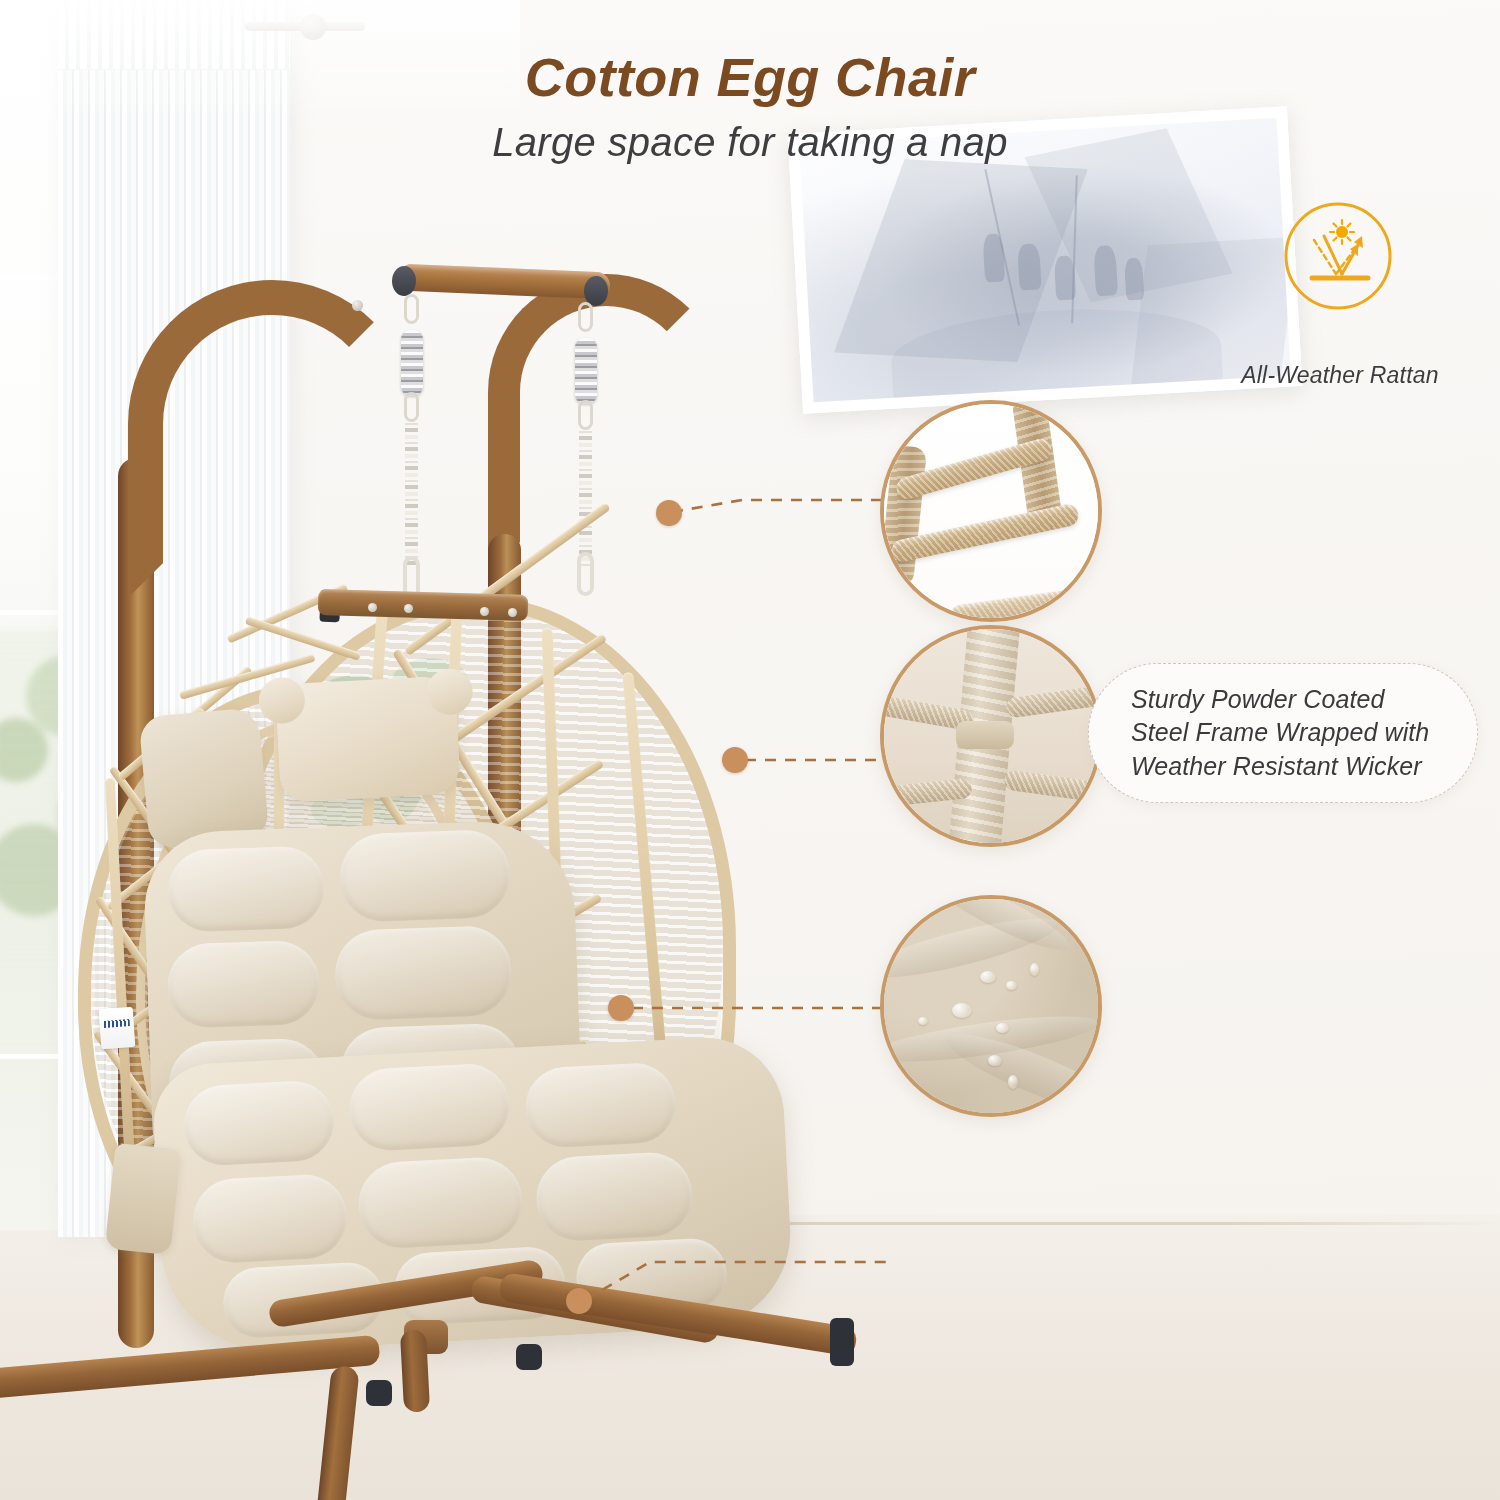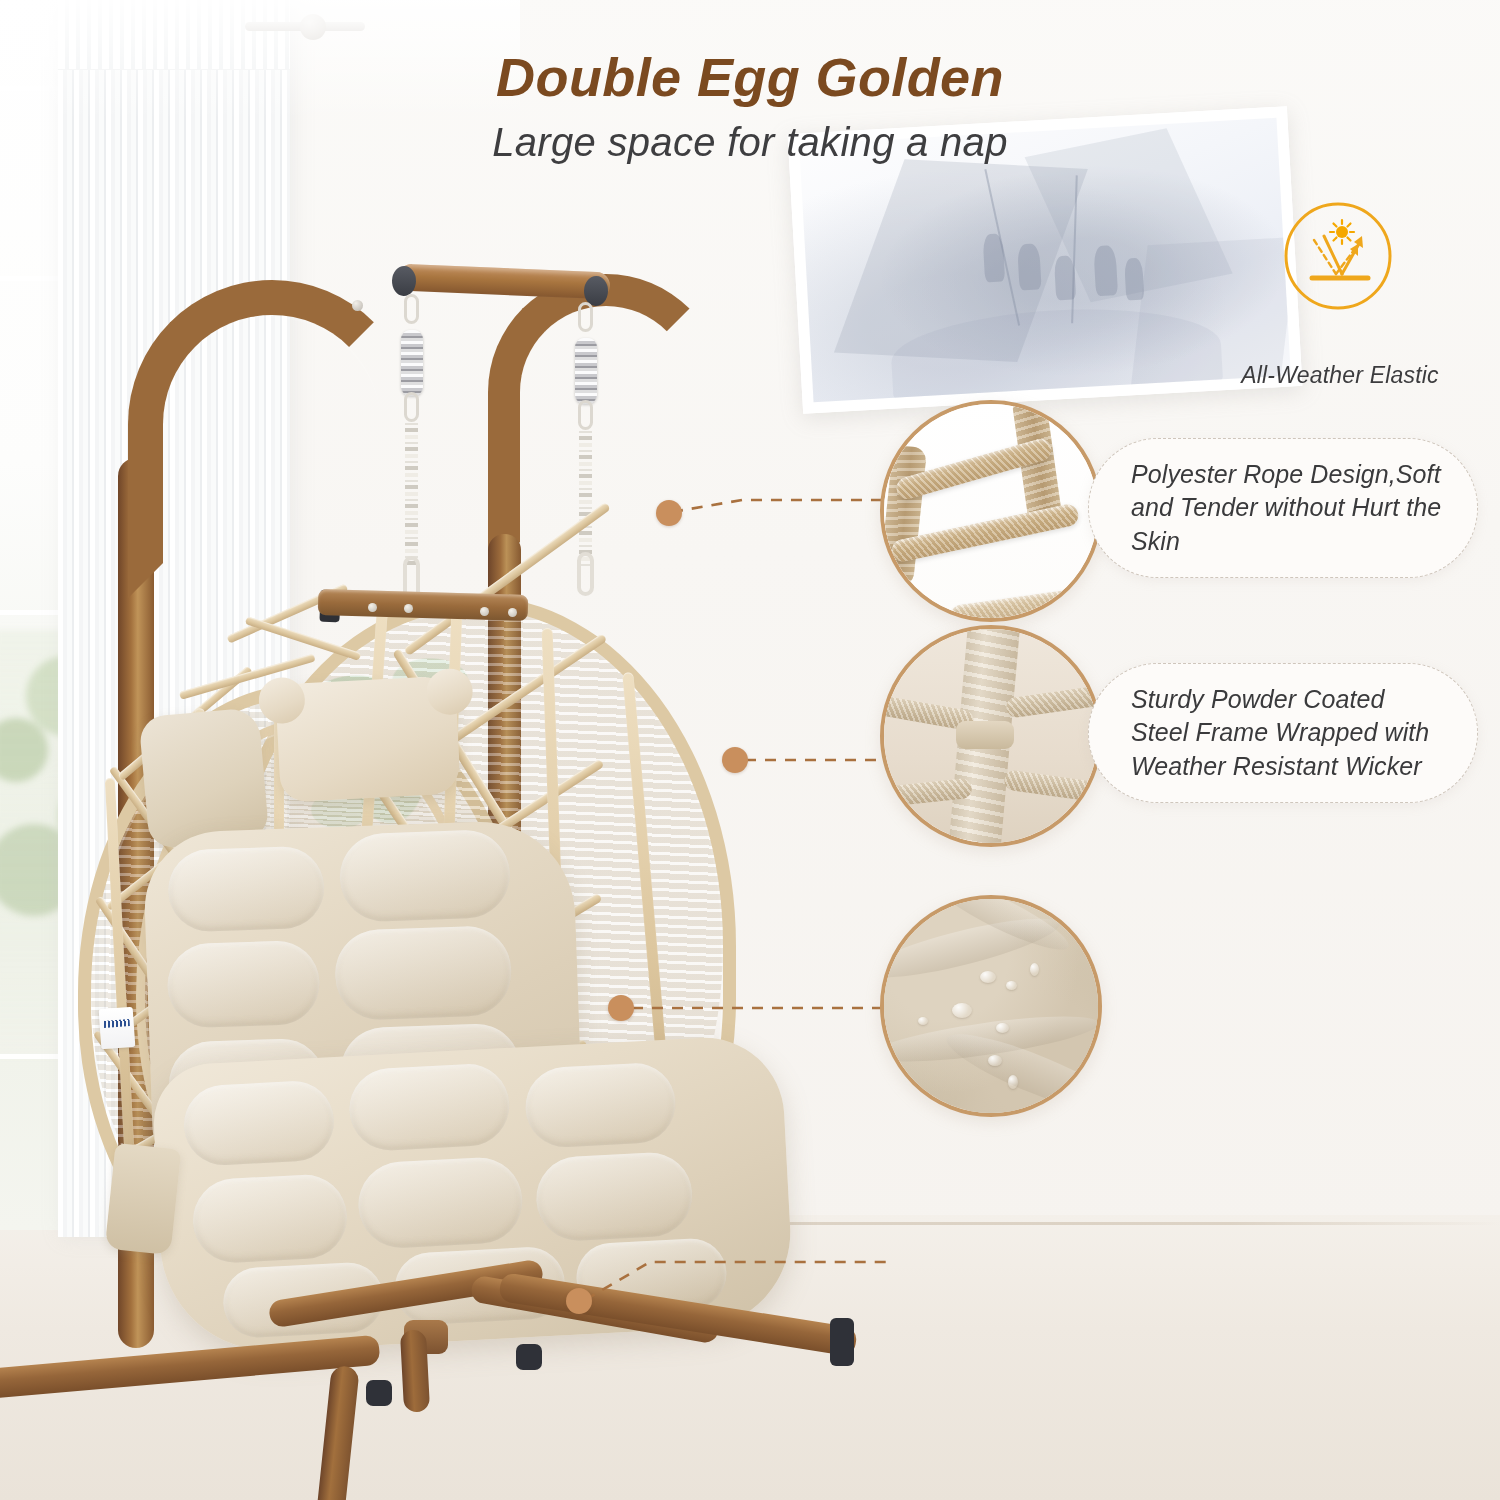--- a/index.html
+++ b/index.html
@@ -515,21 +515,21 @@
     <div class="base-leg bar-brown" style="left:498px;top:1300px;width:360px;height:29px;transform:rotate(9deg);"></div>
     <div class="base-leg" style="left:324px;top:1366px;width:28px;height:150px;border-radius:14px;
          background:linear-gradient(90deg,#6d452a,#a2703d 40%,#7f5430);transform:rotate(6deg);"></div>
     <div class="base-leg" style="left:402px;top:1330px;width:26px;height:82px;border-radius:13px;
          background:linear-gradient(90deg,#6d452a,#9e6c3b 40%,#7c5230);transform:rotate(-3deg);"></div>
     <div class="base-foot" style="left:366px;top:1380px;width:26px;height:26px;"></div>
     <div class="base-foot" style="left:516px;top:1344px;width:26px;height:26px;"></div>
     <div class="base-foot" style="left:830px;top:1318px;width:24px;height:48px;border-radius:6px;"></div>
   </div>
 
-  <div class="title">Double Egg Golden</div>
+  <div class="title">Cotton Egg Chair</div>
   <div class="subtitle">Large space for taking a nap</div>
 
   <div class="badge">
     <svg viewBox="0 0 112 112" width="112" height="112">
       <circle cx="56" cy="56" r="52" fill="none" stroke="#efa71c" stroke-width="3"></circle>
 
       <circle cx="60" cy="32" r="6" fill="#f5a800"></circle>
       <g stroke="#f5a800" stroke-width="2.2" stroke-linecap="round">
         <line x1="60" y1="20" x2="60" y2="24"></line>
         <line x1="60" y1="40" x2="60" y2="44"></line>
@@ -547,21 +547,21 @@
 
       <line x1="60" y1="74" x2="78" y2="42" stroke="#efa71c" stroke-width="3" stroke-linecap="round"></line>
       <polygon points="80,36 81,48 72,42" fill="#efa71c"></polygon>
 
       <line x1="32" y1="40" x2="54" y2="74" stroke="#efa71c" stroke-width="2.4" stroke-dasharray="5 4" stroke-linecap="round"></line>
 
       <line x1="54" y1="74" x2="72" y2="50" stroke="#efa71c" stroke-width="2.4" stroke-dasharray="5 4" stroke-linecap="round"></line>
       <polygon points="76,44 76,56 68,49" fill="#efa71c"></polygon>
     </svg>
   </div>
-  <div class="badge-label">All-Weather Elastic</div>
+  <div class="badge-label">All-Weather Rattan</div>
 
   <svg class="lines">
     <g fill="none" stroke="#a9713f" stroke-width="2.6" stroke-dasharray="11 9" stroke-linecap="butt">
       <path d="M 672 512 L 742 500 L 882 500"></path>
       <path d="M 745 760 L 888 760"></path>
       <path d="M 632 1008 L 884 1008"></path>
       <path d="M 585 1300 L 650 1262 L 890 1262"></path>
     </g>
   </svg>
   <div class="dot" style="left:656px;top:500px;"></div>
@@ -581,23 +581,20 @@
         <div class="rope-band" style="left:14px;top:58px;width:160px;transform:rotate(-16deg);">
           <div class="rope-weave"></div>
           </div>
         <div class="rope-band" style="left:10px;top:122px;width:190px;transform:rotate(-12deg);">
           <div class="rope-weave"></div>
           </div>
         <div class="rope-band" style="left:70px;top:196px;width:150px;transform:rotate(-8deg);opacity:.8;">
           <div class="rope-weave"></div>
           </div>
       </div>
-    </div>
-    <div class="f-pill">
-      <div class="f-text">Polyester Rope Design,Soft and Tender without Hurt the Skin</div>
     </div>
   </div>
 
   <div class="feature" style="top:625px;">
     <div class="f-circle">
       <div class="photo ph-frame">
         <div class="wk-post" style="left:78px;top:-10px;height:250px;transform:rotate(5deg);">
           <div class="wk-post-rings"></div>
           </div>
         <div class="wk-arm" style="left:-6px;top:78px;width:100px;transform:rotate(10deg);">

